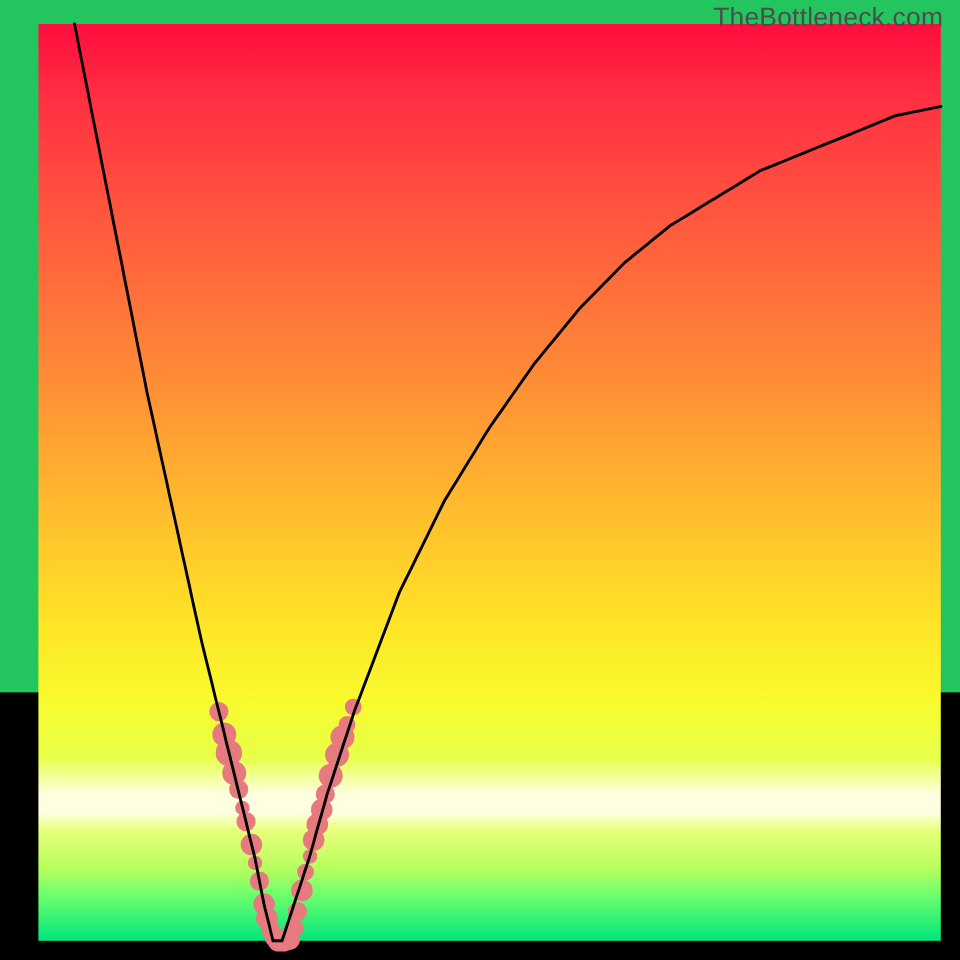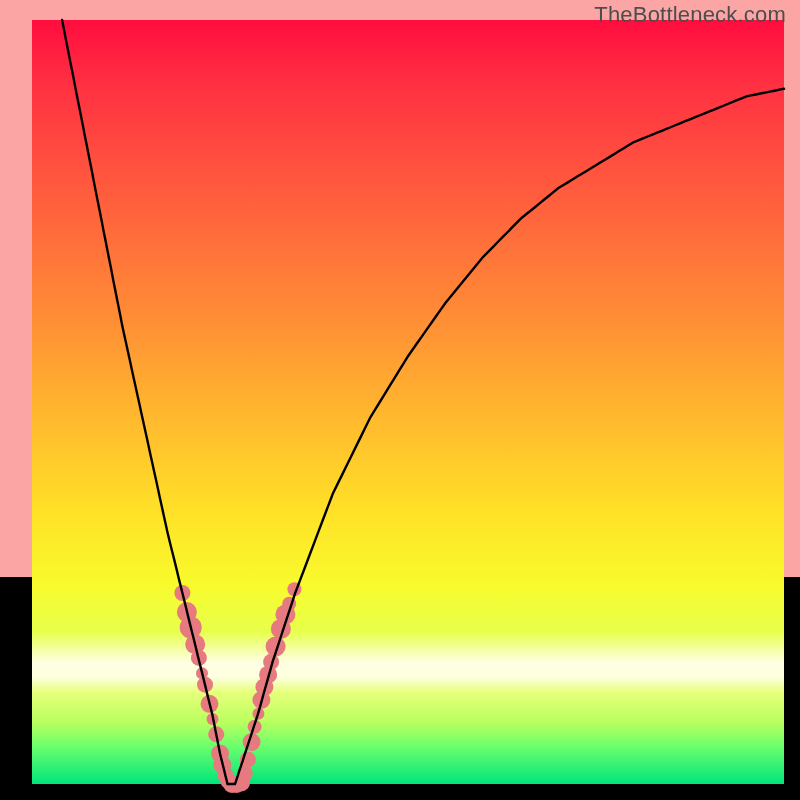--- a/index.html
+++ b/index.html
@@ -8,21 +8,21 @@
     width: 800px;
     height: 800px;
     background: #000;
     overflow: hidden;
     font-family: Arial, Helvetica, sans-serif;
   }
   .frame {
     position: absolute;
     left: 0; top: 0;
     width: 800px; height: 577px;
-    background: #fca5a5;
+    background: #22c55e;
   }
   .plot-area {
     position: absolute;
     left: 32px;
     top: 20px;
     width: 752px;
     height: 764px;
     
     background: linear-gradient(to bottom,
       #ff0d3e 0%,

